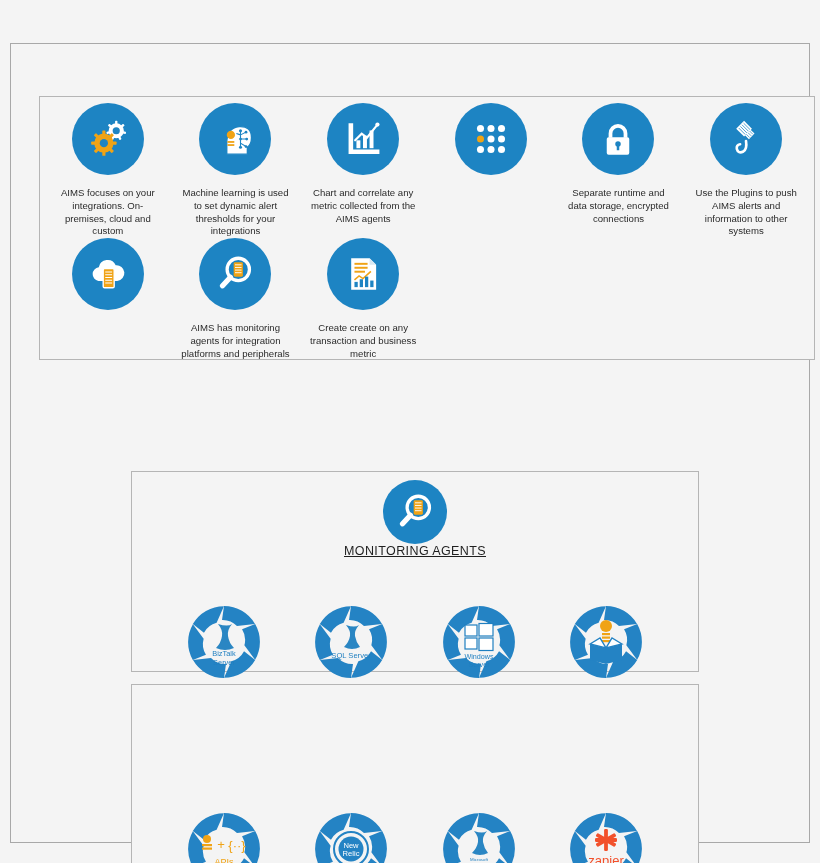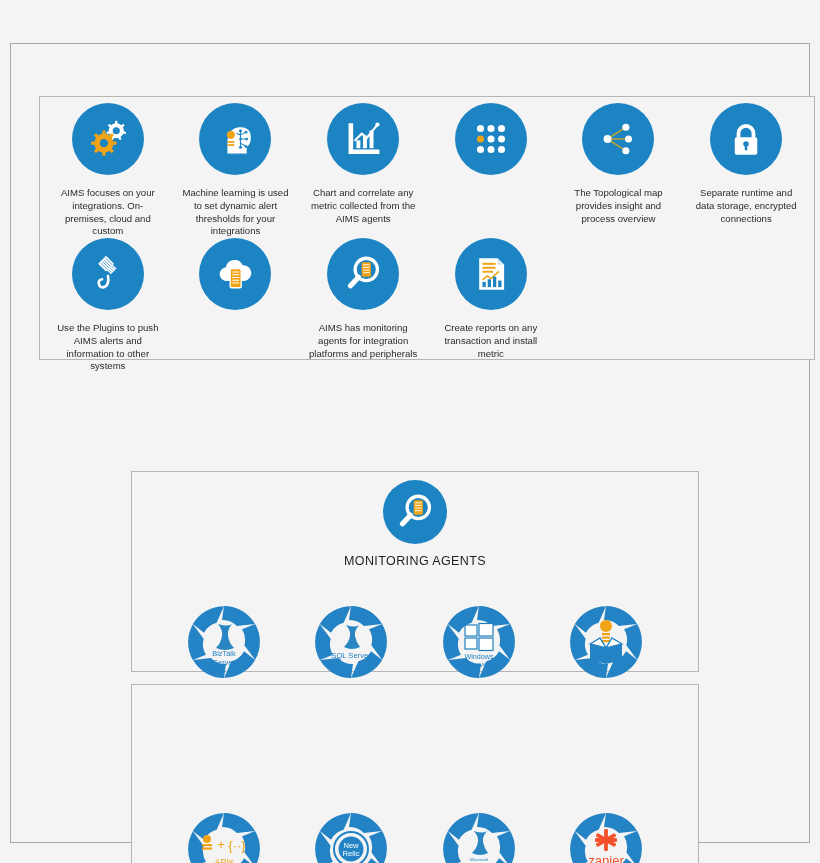--- a/index.html
+++ b/index.html
@@ -49,24 +49,24 @@
     max-width: 110px;
   }
 
   
   .section-head {
     position: absolute; left: 0; right: 0; top: 8px;
     display: flex; flex-direction: column; align-items: center;
   }
   .section-head .circle { width: 64px; height: 64px; }
   .section-title {
-    margin-top: 10px;
     font-size: 12.5px;
     letter-spacing: .4px;
     color: #1f1f1f;
+    text-decoration: underline;
   }
 
   
   .badge-row {
     position: absolute; left: 0; right: 0;
     display: flex; justify-content: space-around;
     padding: 0 28px;
     align-items: center;
   }
   .badge-row-agents  { top: 128px; }
@@ -164,36 +164,20 @@
                 <circle cx="32" cy="32" r="5.4" fill="#fff"></circle>
                 <circle cx="48" cy="32" r="5.4" fill="#fff"></circle>
                 <circle cx="16" cy="48" r="5.4" fill="#fff"></circle>
                 <circle cx="32" cy="48" r="5.4" fill="#fff"></circle>
                 <circle cx="48" cy="48" r="5.4" fill="#fff"></circle>
               </svg>
             </div>
           </div>
           <div class="feature">
             <div class="circle">
-              <svg viewBox="0 0 64 64" width="42" height="42">
-    <g stroke="#b9a33a" stroke-width="2.4" fill="none">
-      <path d="M16 32 L44 14 M16 32 L48 32 M16 32 L44 50"></path>
-    </g>
-    <g fill="#fff">
-      <circle cx="16" cy="32" r="6"></circle>
-                  <circle cx="44" cy="14" r="5.4"></circle>
-      <circle cx="48" cy="32" r="5.4"></circle>
-                  <circle cx="44" cy="50" r="5.4"></circle>
-    </g>
-              </svg>
-            </div>
-     <div class="caption lbl">The Topological map provides insight and process overview</div>
-          </div>
-          <div class="feature">
-            <div class="circle">
               <svg viewBox="0 0 64 64" width="40" height="40">
     <path d="M20 30 v-7 a12 12 0 0 1 24 0 v7" stroke="#fff" stroke-width="6" fill="none"></path>
     <rect x="14" y="29" width="36" height="28" rx="3" fill="#fff"></rect>
     <circle cx="32" cy="40" r="4.4" fill="#1d84c3"></circle>
     <rect x="30" y="41" width="4" height="9" fill="#1d84c3"></rect>
               </svg>
             </div>
      <div class="caption lbl">Separate runtime and data storage, encrypted connections</div>
           </div>
           <div class="feature">
@@ -250,21 +234,21 @@
                 </g>
     <path d="M19 41 L26 35 L32 39 L44 28" stroke="#f0a315" stroke-width="2.4" fill="none"></path>
     <g fill="#1d84c3">
                   <rect x="19" y="44" width="5" height="8"></rect>
                   <rect x="27" y="40" width="5" height="12"></rect>
                   <rect x="35" y="36" width="5" height="16"></rect>
                   <rect x="43" y="42" width="5" height="10"></rect>
                 </g>
               </svg>
             </div>
-     <div class="caption lbl">Create reports on any transaction and install metric</div>
+     <div class="caption lbl">Create create on any transaction and business metric</div>
           </div>
         </div>
     </div>
 
     <div class="panel panel-agents">
       <div class="section-head">
         <div class="circle" id="agents-head-icon">
             <svg viewBox="0 0 64 64" width="42" height="42">
     <circle cx="37" cy="25" r="17" fill="none" stroke="#fff" stroke-width="5"></circle>
     <rect x="30" y="14" width="14" height="22" rx="2" fill="#f0a315"></rect>

